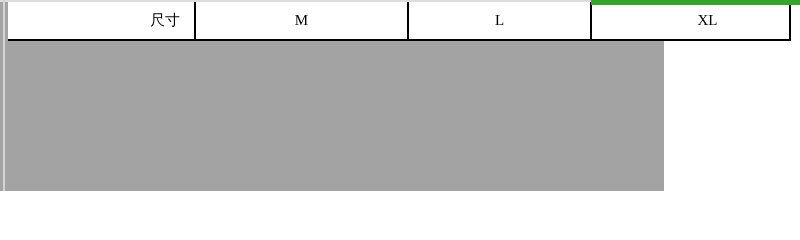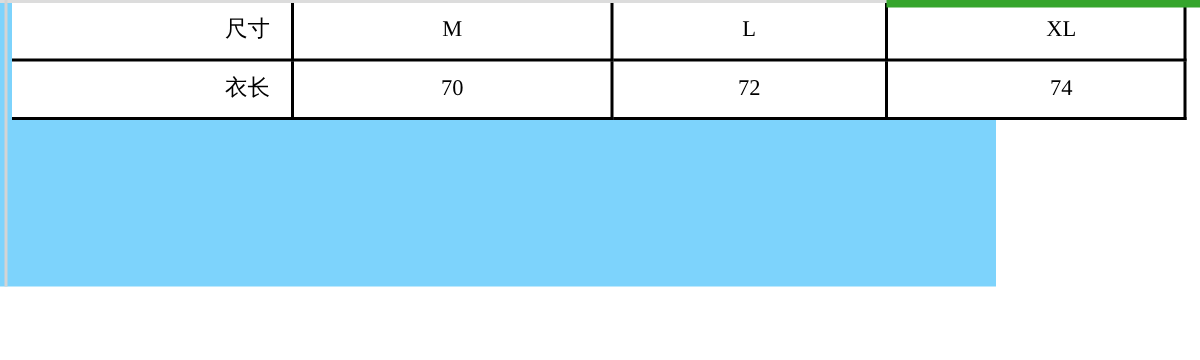--- a/index.html
+++ b/index.html
@@ -12,21 +12,21 @@
     height: 191px;
     overflow: hidden;
     font-family: "Liberation Serif", "DejaVu Serif", serif;
     color: #000000;
   }
 
   #page {
     position: relative;
     width: 664px;
     height: 191px;
-    background: #7dd3fc;
+    background: #a3a3a3;
   }
 
   
   .gutter-line {
     position: absolute;
     left: 3px;
     top: 0;
     width: 2px;
     height: 191px;
     background: #d4d4d4;
@@ -122,24 +122,18 @@
     </colgroup>
     <tbody>
       <tr class="header-row">
         <td class="label-cell">尺寸</td>
         <td>M</td>
         <td>L</td>
         <td class="last-cell">XL</td>
       </tr>
 
 
-      <tr>
-        <td class="label-cell">衣长</td>
-        <td>70</td>
-        <td>72</td>
-        <td class="last-cell">74</td>
-      </tr>
 
 
     </tbody>
   </table>
 
 </div>
 
 </body></html>

